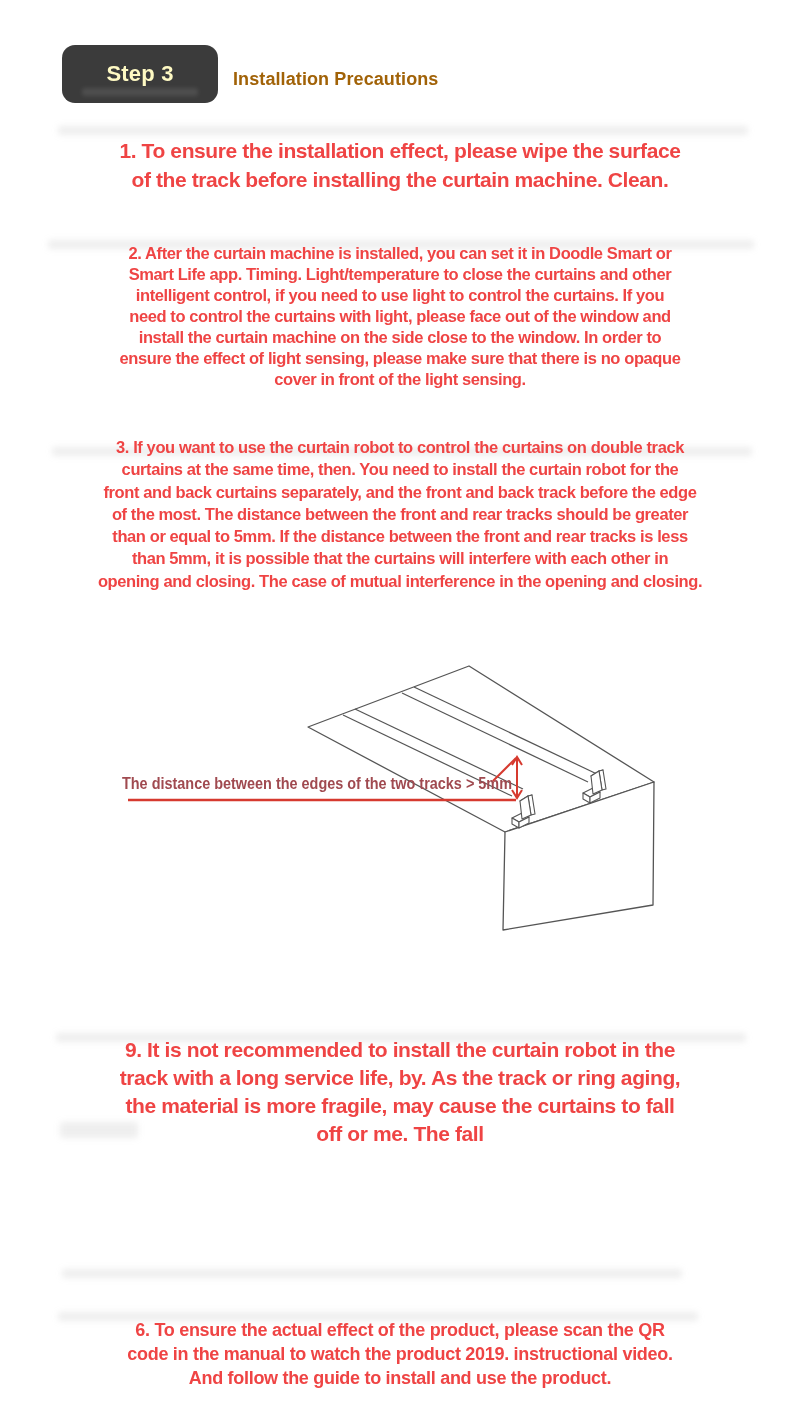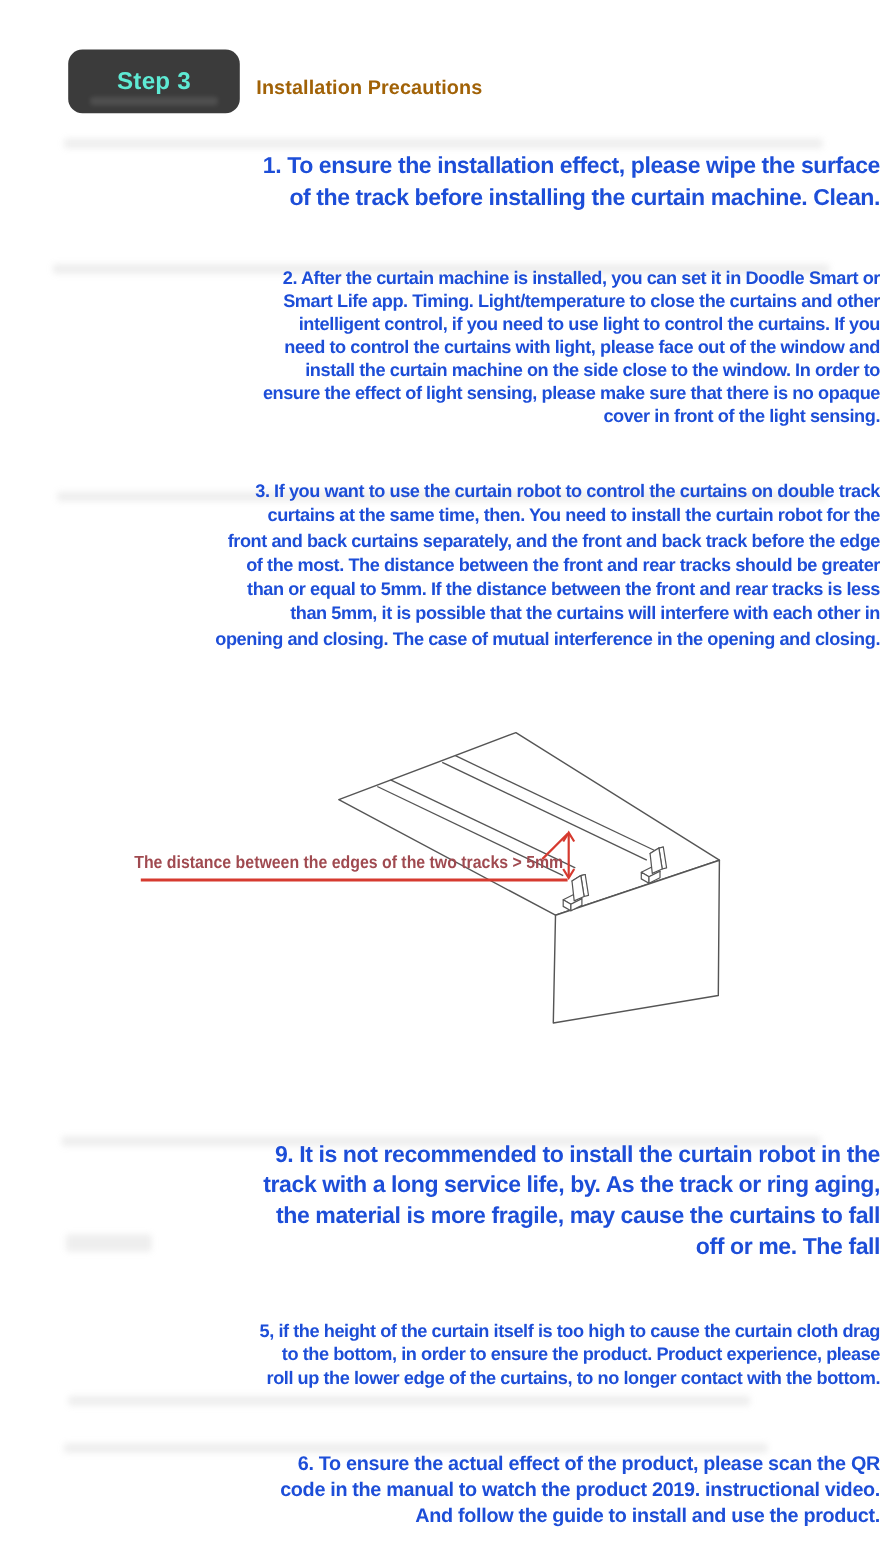--- a/index.html
+++ b/index.html
@@ -16,21 +16,21 @@
   }
   .badge {
     position: absolute;
     left: 62px; top: 45px;
     width: 156px; height: 58px;
     background: #3b3b3b;
     border-radius: 13px;
     display: flex; align-items: center; justify-content: center;
   }
   .badge .badge-label {
-    color: #5eead4;
+    color: #fef9c3;
     font-size: 22px;
     font-weight: bold;
     letter-spacing: 0.2px;
   }
   .badge .badge-ghost {
     position: absolute;
     left: 20px; right: 20px; bottom: 7px; height: 8px;
     background: rgba(255,255,255,0.10);
     filter: blur(2px);
     border-radius: 3px;
@@ -41,24 +41,24 @@
     margin: 0;
     font-size: 18px;
     font-weight: bold;
     color: #a16207;
     letter-spacing: 0.1px;
   }
   .para {
     position: absolute;
     left: 0; width: 100%;
     margin: 0;
-    text-align: right;
+    text-align: center;
     white-space: pre;
     font-weight: bold;
-    color: #1d4ed8;
+    color: #ef4444;
   }
   .para.large  { font-size: 21px;   line-height: 29px;   letter-spacing: -0.4px; }
   .para.small  { font-size: 16.5px; line-height: 21px;   letter-spacing: -0.4px; }
   .para.medium { font-size: 18px;   line-height: 24px;   letter-spacing: -0.3px; }
   #p1 { top: 136px; }
   #p2 { top: 243px; }
   #p3 { top: 436px; line-height: 22.3px; }
   #p4 { top: 1036px; line-height: 28px; }
   #p5 { top: 1200px; line-height: 21.3px; }
   #p6 { top: 1318px; }
@@ -116,23 +116,20 @@
 curtains at the same time, then. You need to install the curtain robot for the
 front and back curtains separately, and the front and back track before the edge
 of the most. The distance between the front and rear tracks should be greater
 than or equal to 5mm. If the distance between the front and rear tracks is less
 than 5mm, it is possible that the curtains will interfere with each other in
 opening and closing. The case of mutual interference in the opening and closing.</p>
   <p id="p4" class="para large">9. It is not recommended to install the curtain robot in the
 track with a long service life, by. As the track or ring aging,
 the material is more fragile, may cause the curtains to fall
 off or me. The fall</p>
-  <p id="p5" class="para small">5, if the height of the curtain itself is too high to cause the curtain cloth drag
-to the bottom, in order to ensure the product. Product experience, please
-roll up the lower edge of the curtains, to no longer contact with the bottom.</p>
   <p id="p6" class="para medium">6. To ensure the actual effect of the product, please scan the QR
 code in the manual to watch the product 2019. instructional video.
 And follow the guide to install and use the product.</p>
 
   <svg class="diagram" viewBox="0 0 800 320" xmlns="http://www.w3.org/2000/svg">
 
     <polygon class="outline" points="469,26 654,142 505,192 308,87"></polygon>
 
     <polygon class="outline" points="505,192 654,142 653,265 503,290"></polygon>
 

